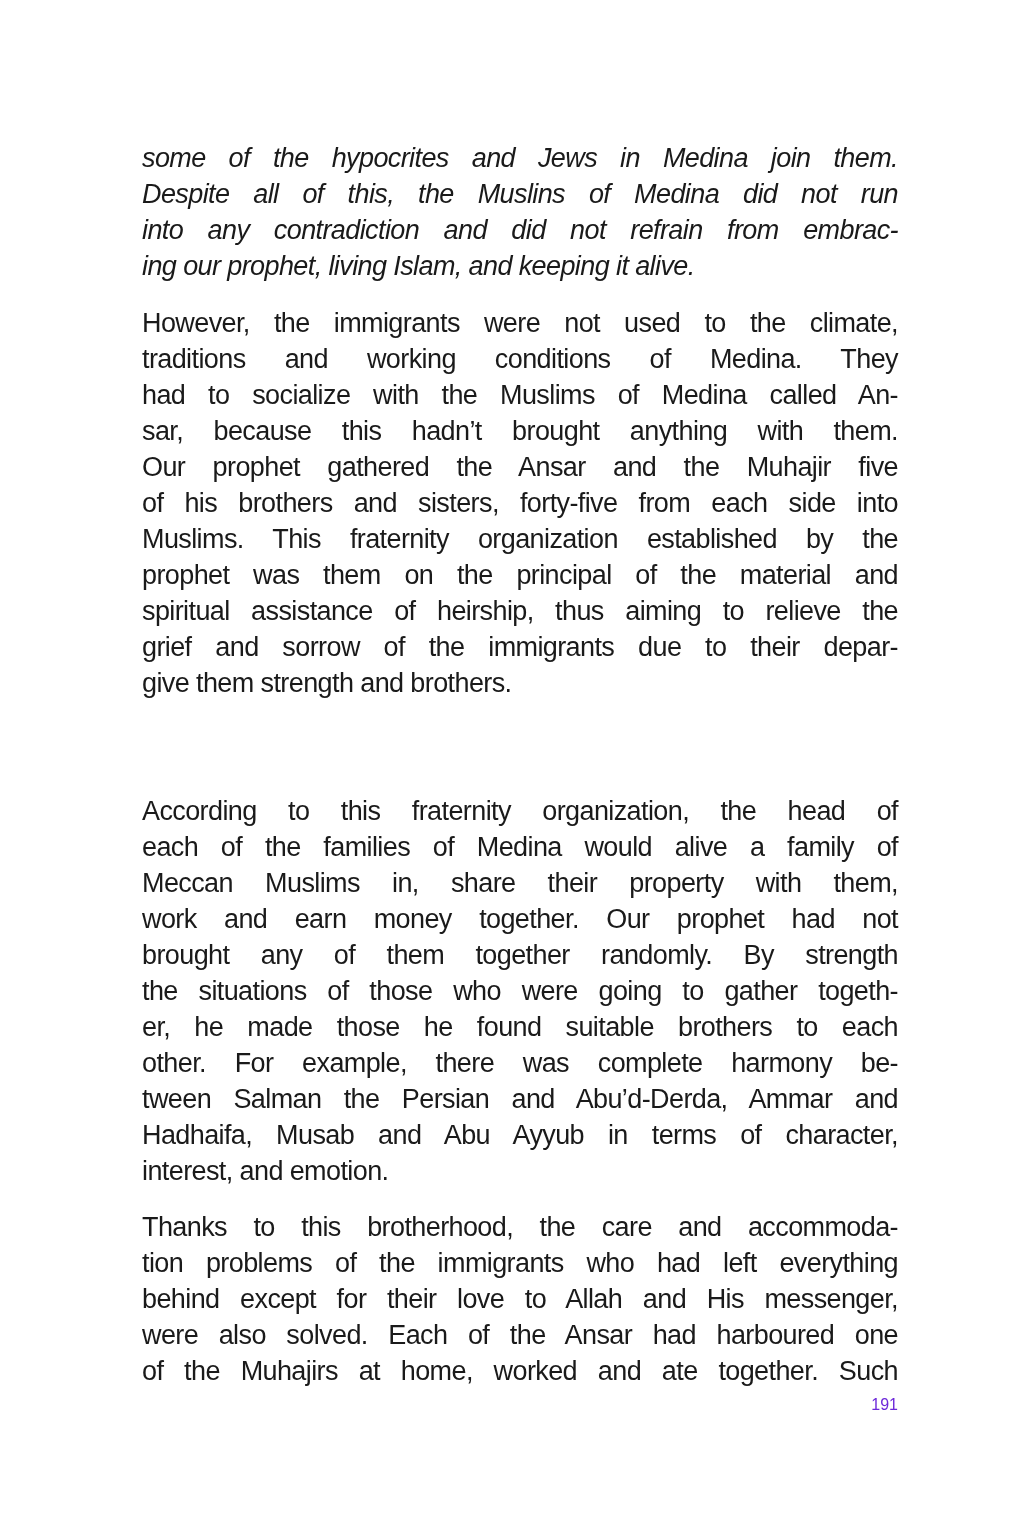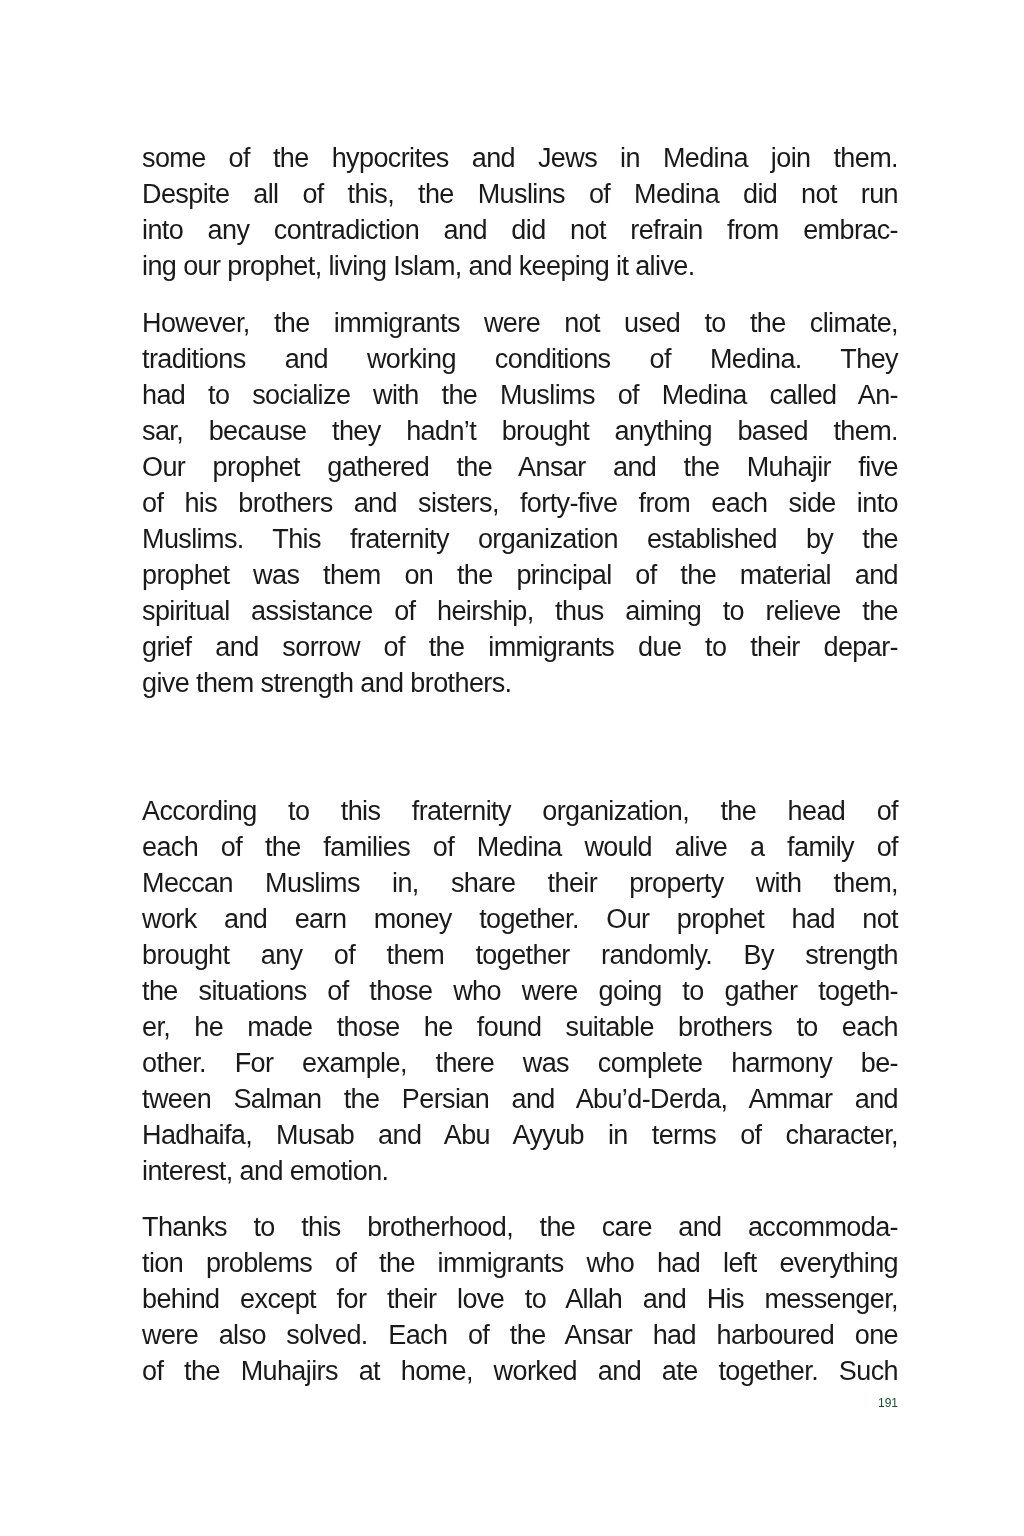--- a/index.html
+++ b/index.html
@@ -9,46 +9,46 @@
     position: absolute; left: 142px; width: 756px;
     font-family: "Liberation Sans", sans-serif;
     font-size: 27px; color: #1a1a1a;
   }
   .line {
     display: block; height: 36px; line-height: 36px;
     white-space: nowrap; text-align: justify; text-align-last: justify;
     letter-spacing: -0.6px;
   }
   .line.last { text-align-last: left; }
-  #p1 { top: 140px; }
+  #p1 { top: 140px; font-style: italic; }
   #p2 { top: 305px; }
   #p3 { top: 793px; }
   #p4 { top: 1209px; }
   .page-number {
     position: absolute; right: 126px; top: 1396px;
-    font-family: "Liberation Sans", sans-serif; font-size: 12px; color: #14532d;
+    font-family: "Liberation Sans", sans-serif; font-size: 16px; color: #6d28d9;
   }
 </style>
 </head>
 <body>
 
 <div class="page">
 
   <div class="text-block" id="p1">
     <span class="line">some of the hypocrites and Jews in Medina join them.</span>
     <span class="line">Despite all of this, the Muslins of Medina did not run</span>
     <span class="line">into any contradiction and did not refrain from embrac-</span>
     <span class="line last">ing our prophet, living Islam, and keeping it alive.</span>
   </div>
 
   <div class="text-block" id="p2">
     <span class="line">However, the immigrants were not used to the climate,</span>
     <span class="line">traditions and working conditions of Medina. They</span>
     <span class="line">had to socialize with the Muslims of Medina called An-</span>
-    <span class="line">sar, because they hadn’t brought anything based them.</span>
+    <span class="line">sar, because this hadn’t brought anything with them.</span>
     <span class="line">Our prophet gathered the Ansar and the Muhajir five</span>
     <span class="line">of his brothers and sisters, forty-five from each side into</span>
     <span class="line">Muslims. This fraternity organization established by the</span>
     <span class="line">prophet was them on the principal of the material and</span>
     <span class="line">spiritual assistance of heirship, thus aiming to relieve the</span>
     <span class="line">grief and sorrow of the immigrants due to their depar-</span>
     <span class="line last">give them strength and brothers.</span>
   </div>
 
   <div class="text-block" id="p3">

